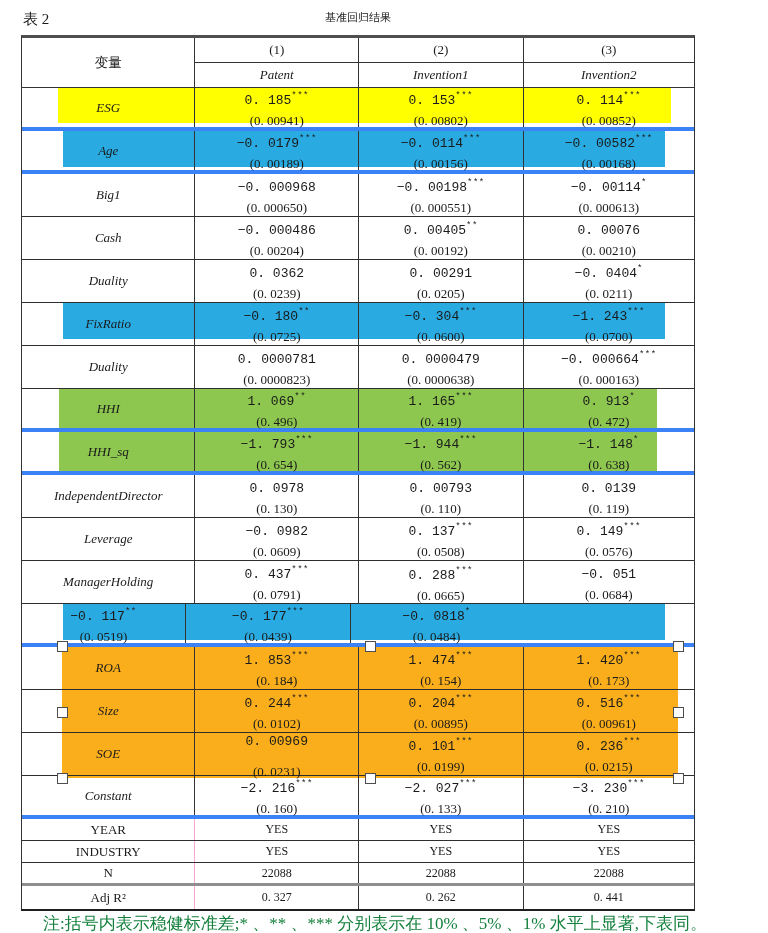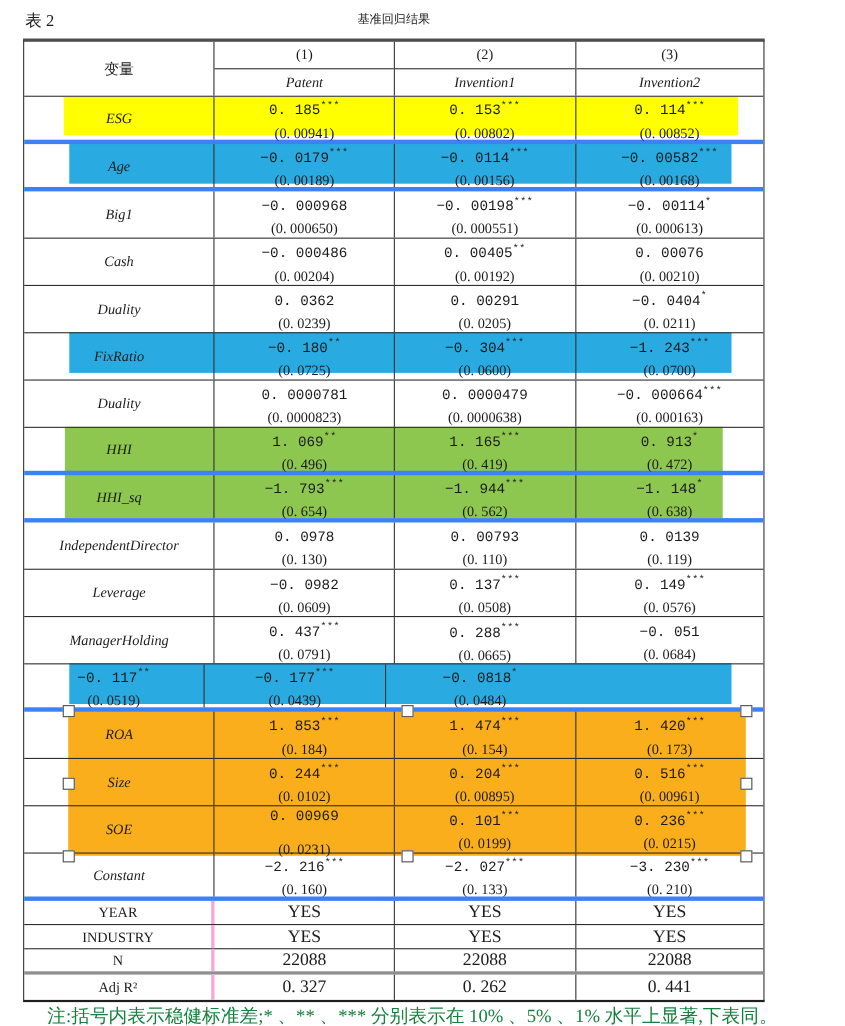--- a/index.html
+++ b/index.html
@@ -31,23 +31,23 @@
          border-right:1px solid #333;box-sizing:border-box;font-size:13px;}
   .dcell.last{border-right:none;}
   .coef{line-height:20px;white-space:nowrap;font-family:Liberation Mono, monospace;}
   .se{line-height:19px;white-space:nowrap;}
   .st{font-size:9px;vertical-align:6px;letter-spacing:0.5px;}
   .srow{display:flex;box-sizing:border-box;}
   .srow.thin{border-bottom:1px solid #2e2e2e;}
   .srow.thick{border-bottom:3px solid #8f8f8f;}
   .srow.nob{border-bottom:none;}
   .slabel{width:174px;display:flex;align-items:center;justify-content:center;
-          border-right:3px solid #f9a8d4;box-sizing:border-box;font-size:13px;}
+          border-right:1px solid #f9a8d4;box-sizing:border-box;font-size:13px;}
   .sval{display:flex;align-items:center;justify-content:center;
-        border-right:1px solid #333;box-sizing:border-box;font-size:16px;text-align:center;}
+        border-right:1px solid #333;box-sizing:border-box;font-size:12px;text-align:center;}
   .sval.last{border-right:none;}
   .handle{position:absolute;width:11px;height:11px;background:#fff;border:1.5px solid #4d4d4d;
           box-sizing:border-box;z-index:3;}
   .note{position:absolute;left:43px;top:912px;font-size:17px;color:#15803d;}
 </style>
 </head>
 <body>
 
 <div class="page">
 

